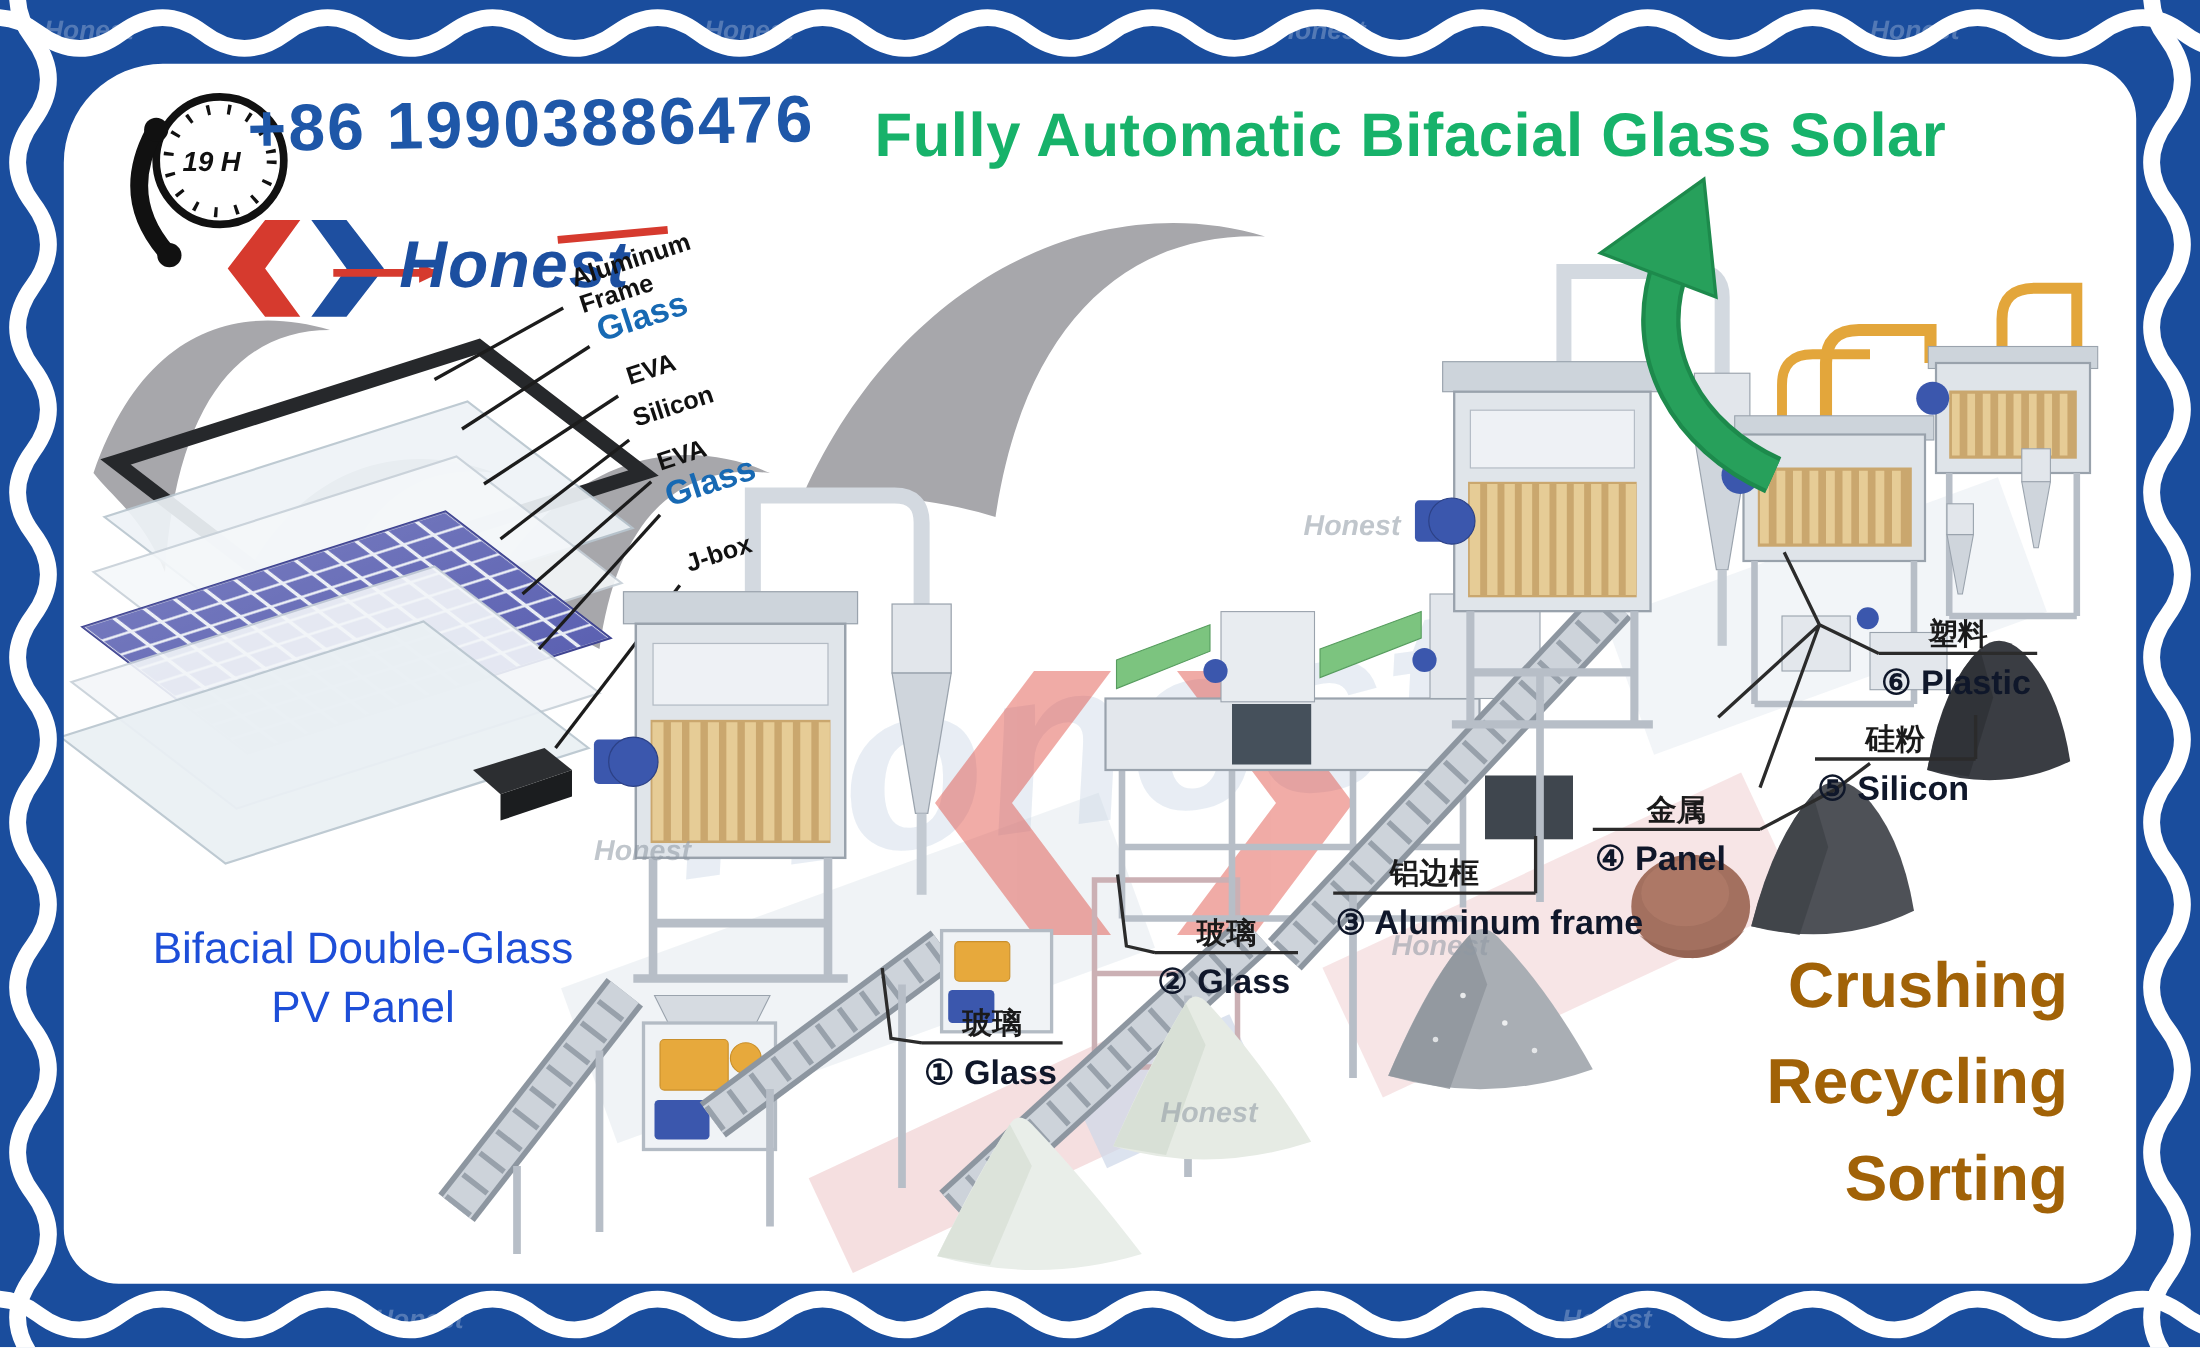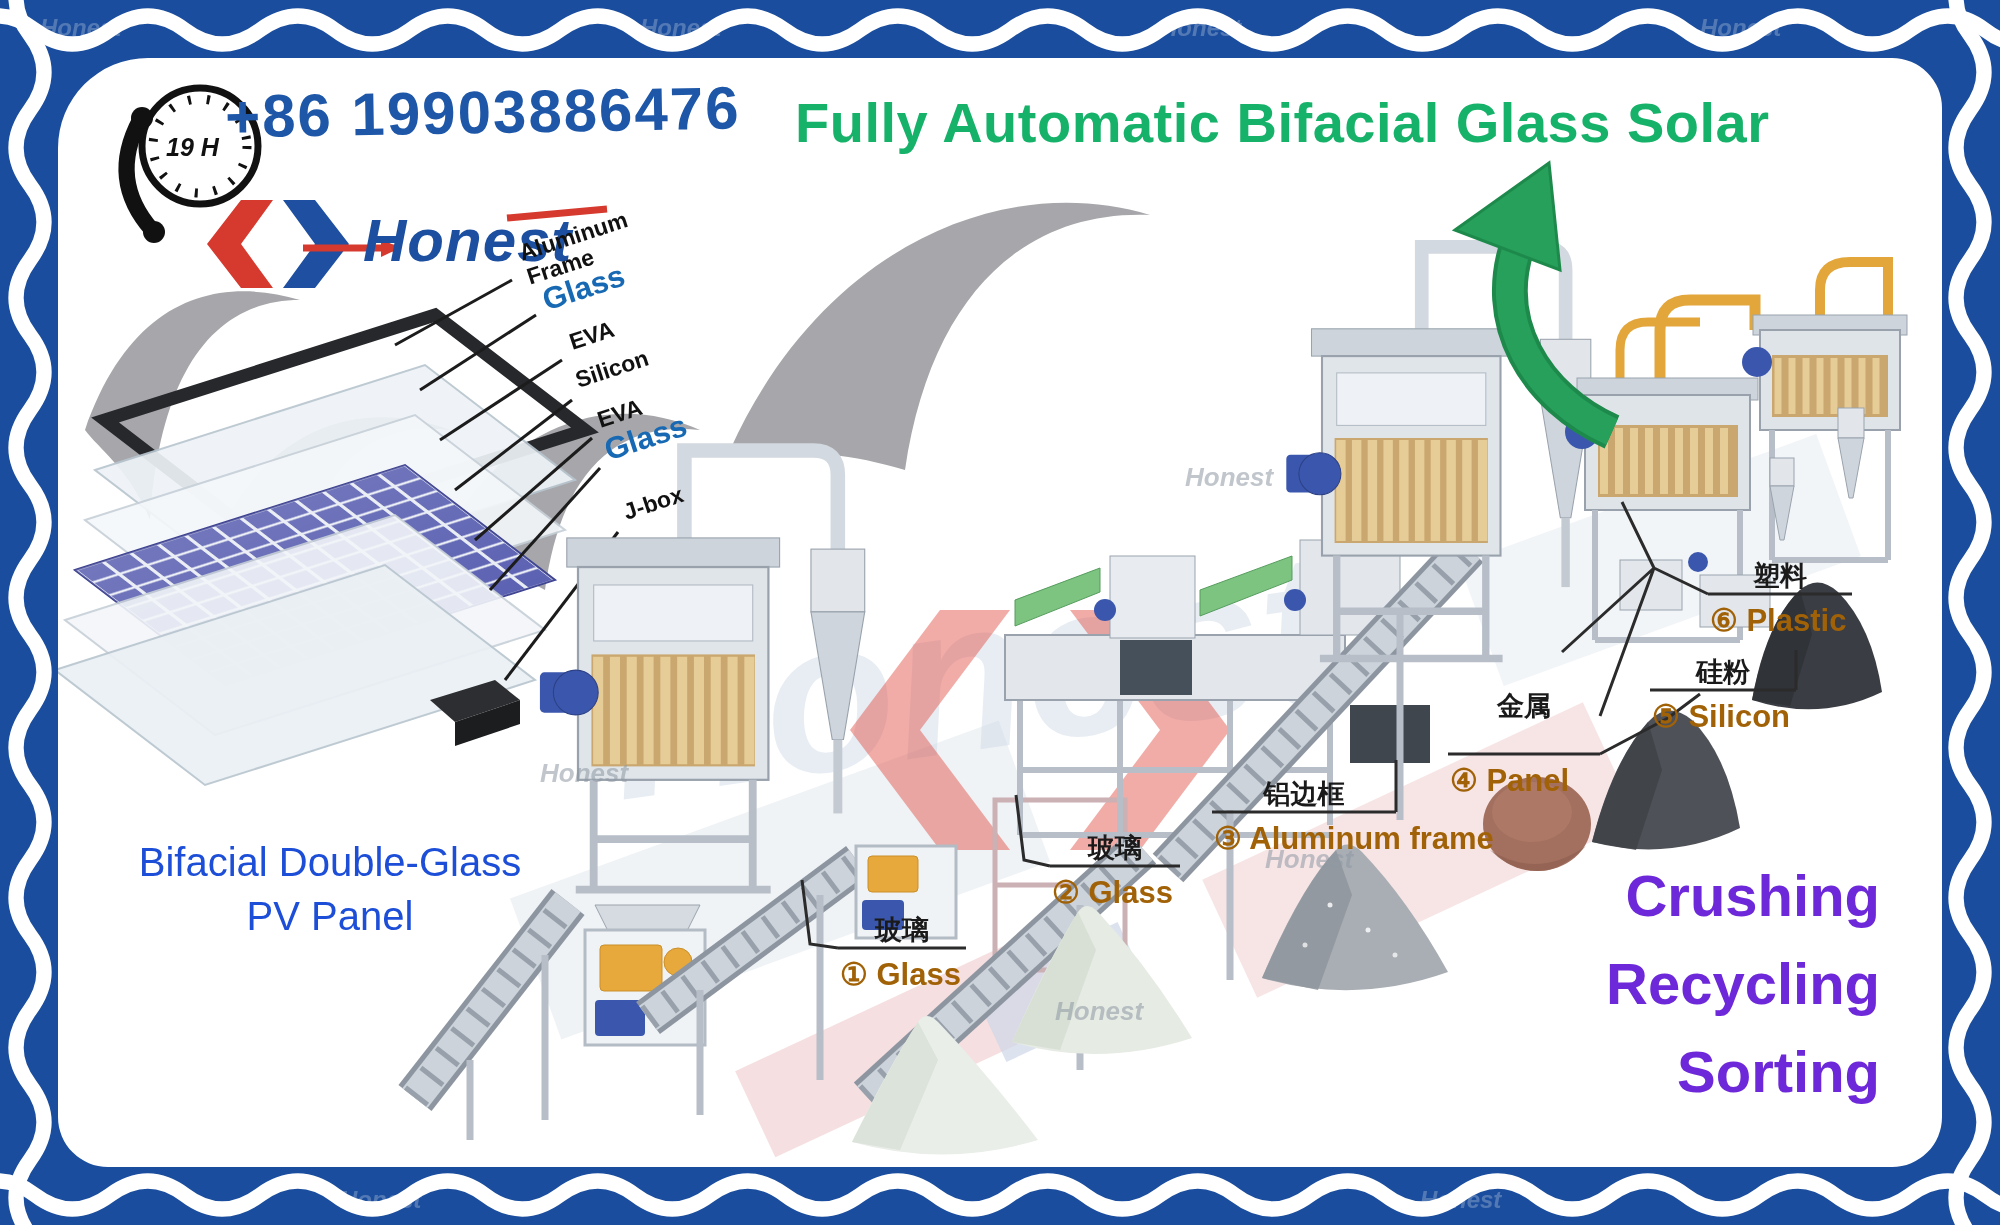--- a/index.html
+++ b/index.html
@@ -3,26 +3,26 @@
 <meta charset="utf-8">
 <style>
   html,body{margin:0;padding:0;background:#fff;}
   #page{position:relative;width:2000px;height:1225px;overflow:hidden;background:#ffffff;
         font-family:"Liberation Sans", sans-serif;}
   .abs{position:absolute;}
   .t-phone{font-weight:800;font-size:60px;color:#1e57a8;letter-spacing:2px;transform:rotate(-1deg);}
   .t-brand{font-style:italic;font-weight:800;font-size:60px;color:#1c4fa0;letter-spacing:1px;}
   .t-green{font-weight:700;font-size:56px;color:#17b26a;letter-spacing:.5px;white-space:nowrap;}
   .t-caption{font-weight:400;font-size:40px;color:#1d4ed8;line-height:54px;text-align:center;}
-  .t-keyword{font-weight:700;font-size:58px;color:#6d28d9;line-height:88px;text-align:right;white-space:nowrap;}
+  .t-keyword{font-weight:700;font-size:58px;color:#a16207;line-height:88px;text-align:right;white-space:nowrap;}
   .layer-label{font-weight:600;font-size:23px;color:#111;transform:rotate(-18deg);transform-origin:0 0;white-space:nowrap;}
   .layer-label.two-line{white-space:normal;width:118px;line-height:25px;}
   .layer-label.accent{font-weight:800;font-size:31px;color:#1769b3;}
   .zh-label{font-weight:700;font-size:27px;color:#1a1a1a;text-align:center;white-space:nowrap;}
-  .en-label{font-weight:700;font-size:31px;color:#a16207;white-space:nowrap;}
+  .en-label{font-weight:700;font-size:31px;color:#0f172a;white-space:nowrap;}
   .badge-24h{font-weight:800;font-style:italic;font-size:25px;color:#111;}
   .wm-small{font-style:italic;font-weight:700;font-size:26px;color:#8e98a3;opacity:.55;white-space:nowrap;}
   .wm-border{font-style:italic;font-weight:700;font-size:24px;color:rgba(255,255,255,.25);white-space:nowrap;}
 </style>
 </head>
 <body>
 
 <div id="page">
 
   <svg class="abs" style="left:0;top:0;z-index:1" width="2000" height="1225" viewBox="0 0 2000 1225">
@@ -286,21 +286,21 @@
     <span>②</span>
     <span>Glass</span>
   </div>
 
   <div class="abs zh-label" style="left:1212px;top:776px;width:184px;z-index:10">铝边框</div>
   <div class="abs en-label" style="left:1214px;top:820px;z-index:10">
     <span>③</span>
     <span>Aluminum frame</span>
   </div>
 
-  <div class="abs zh-label" style="left:1448px;top:688px;width:152px;z-index:10">金属</div>
+  <div class="abs zh-label" style="left:1448px;top:718px;width:152px;z-index:10">金属</div>
   <div class="abs en-label" style="left:1450px;top:762px;z-index:10">
     <span>④</span>
     <span>Panel</span>
   </div>
 
   <div class="abs zh-label" style="left:1650px;top:654px;width:146px;z-index:10">硅粉</div>
   <div class="abs en-label" style="left:1652px;top:698px;z-index:10">
     <span>⑤</span>
     <span>Silicon</span>
   </div>

